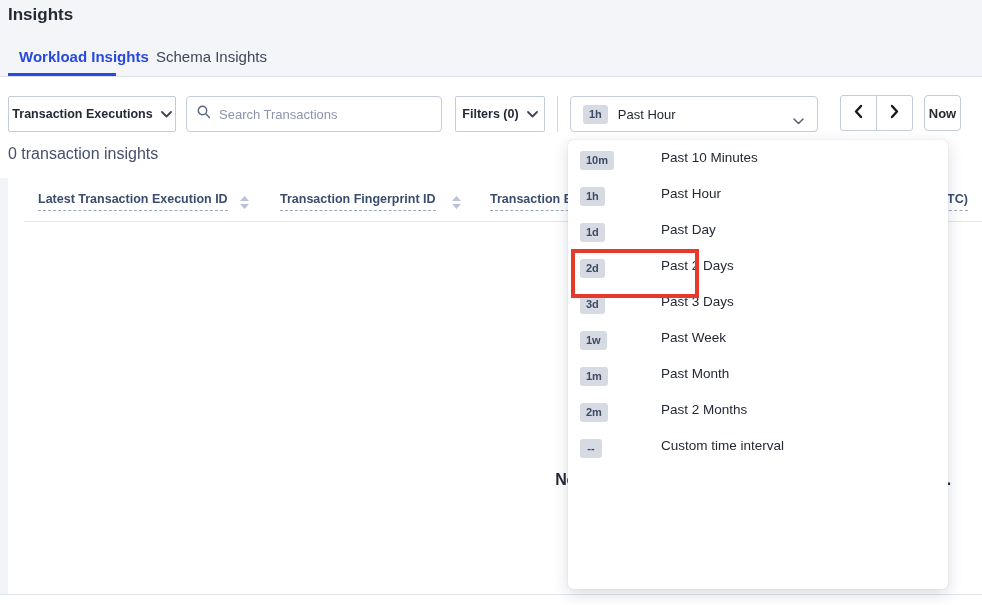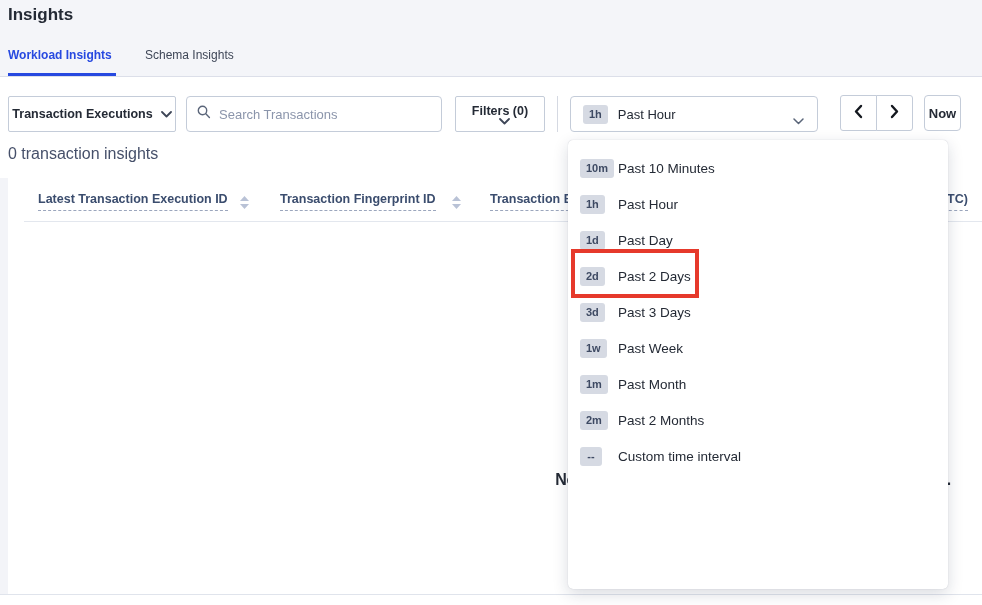--- a/index.html
+++ b/index.html
@@ -14,38 +14,38 @@
 
   
   .header-band {
     position: absolute; left: 0; top: 0; width: 982px; height: 77px;
     background: #f4f5f9; border-bottom: 1px solid #dcdfe9;
   }
   .page-title {
     position: absolute; left: 8px; top: 5px;
     font-size: 17px; font-weight: bold; color: #242a35;
   }
-  .tab { position: absolute; top: 48px; font-size: 12px; cursor: pointer; }
+  .tab { position: absolute; top: 48px; font-size: 15px; cursor: pointer; margin-left: 11px; }
   .tab-active { left: 8px; color: #2749e0; font-weight: bold; }
   .tab-inactive { left: 145px; color: #3e4657; }
   .tab-underline {
     position: absolute; left: 8px; top: 73px; width: 108px; height: 3px;
     background: #2749e0;
   }
 
   
   .btn {
     position: absolute; top: 96px; height: 36px;
     background: #fff; border: 1px solid #c4ccd9; border-radius: 2px;
     display: flex; align-items: center; justify-content: center;
     font-size: 12.5px; font-weight: bold; color: #242a35; cursor: pointer;
   }
   .btn .chev { margin-left: 8px; display: inline-flex; }
   .type-btn { left: 8px; width: 168px; }
-  .filters-btn { left: 455px; width: 90px; flex-direction: column; }
+  .filters-btn { left: 455px; width: 90px; }
   .search-wrap {
     position: absolute; left: 186px; top: 96px; width: 256px; height: 36px;
     background: #fff; border: 1px solid #c4ccd9; border-radius: 4px;
     display: flex; align-items: center; padding: 0 10px;
   }
   .search-wrap input {
     border: none; outline: none; flex: 1; margin-left: 8px;
     font-family: "Liberation Sans", sans-serif; font-size: 13px; color: #242a35;
     background: transparent;
   }
@@ -110,22 +110,23 @@
   }
 
   
   .dropdown {
     position: absolute; left: 568px; top: 140px; width: 380px; height: 449px;
     background: #fff; border-radius: 5px;
     box-shadow: 0 0 1px rgba(20,30,60,.25), 0 5px 16px rgba(20,30,60,.16);
     padding-top: 10px; z-index: 5;
   }
   .dd-item {
-    height: 36px; display: flex; align-items: center; padding-left: 12px;
+    height: 36px; display: flex; align-items: flex-start; padding-left: 12px;
     cursor: pointer;
+    gap: 43px;
   }
   .dd-item .badge-cell { width: 38px; }
   .dd-item .dd-label { font-size: 13.5px; color: #242a35; }
   .dd-item.highlight {
     margin: 0 10px; padding-left: 2px;
     border: 1px solid #3f67e8; border-radius: 2px;
   }
   .dd-item.highlight .dd-label { color: #2749e0; }
 
   .annotation-box {

